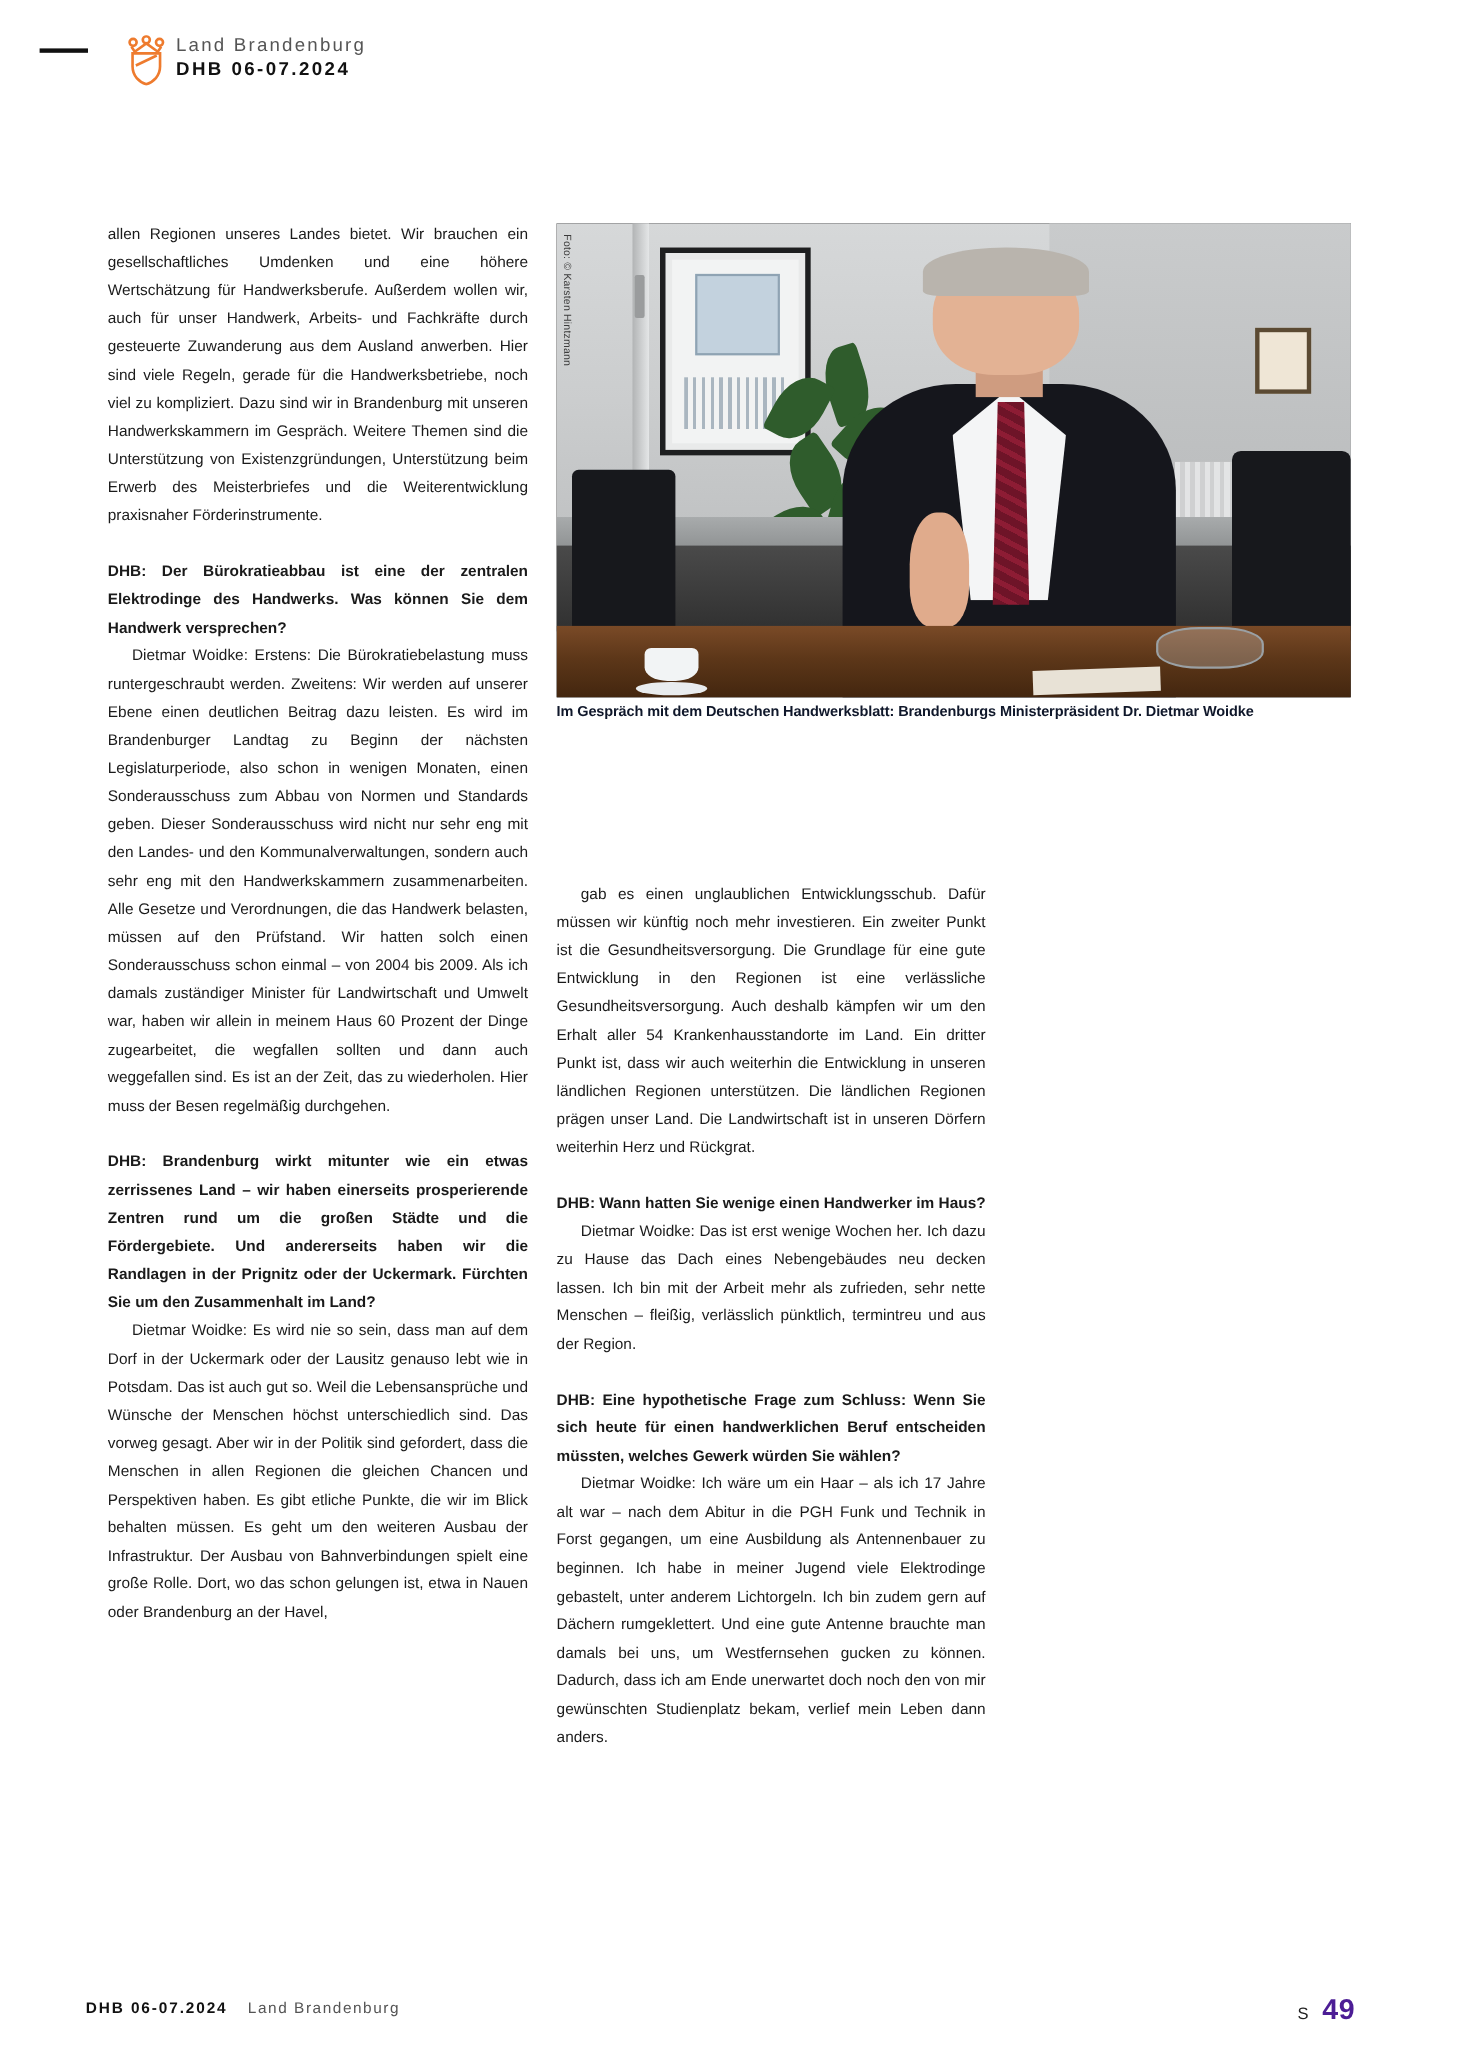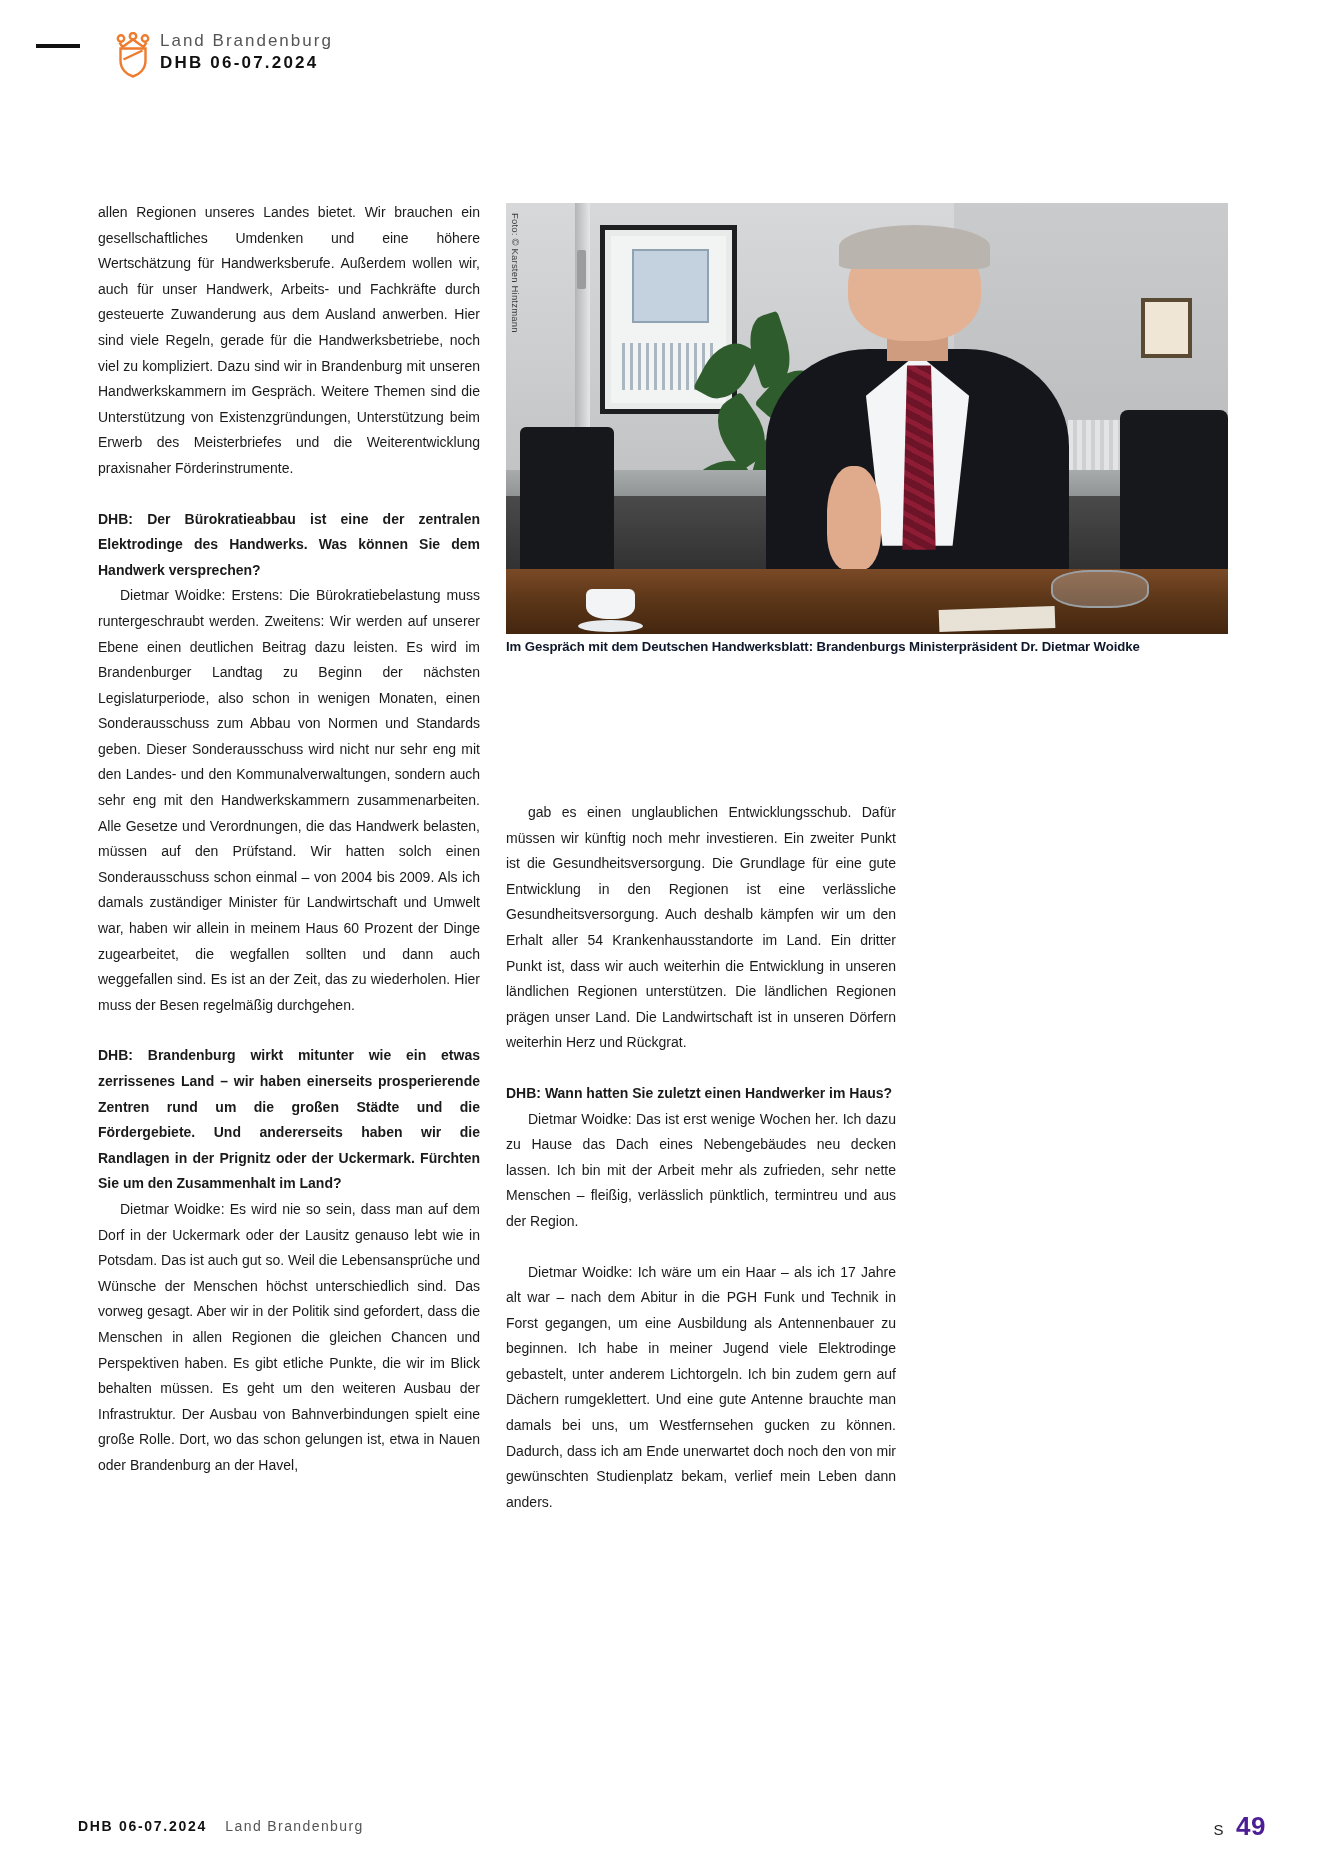--- a/index.html
+++ b/index.html
@@ -250,21 +250,21 @@
   }
   .scene-paper {
     position: absolute; right: 24%; bottom: 1%; width: 16%; height: 5%;
     background: #e8e2d6; transform: rotate(-2deg);
   }
 
   
   .page-footer {
     position: absolute;
     left: 78px;
-    right: 60px;
+    right: 94px;
     bottom: 28px;
     height: 30px;
   }
   .footer-left {
     position: absolute;
     left: 0; top: 0;
     white-space: nowrap;
   }
   .footer-issue {
     font-size: 14px; font-weight: 700; letter-spacing: 1.7px; color: #111111;
@@ -378,24 +378,25 @@
   <p class="q">DHB: Brandenburg wirkt mitunter wie ein etwas zerrissenes Land – wir haben einerseits prosperierende Zentren rund um die großen Städte und die Fördergebiete. Und andererseits haben wir die Randlagen in der Prignitz oder der Uckermark. Fürchten Sie um den Zusammenhalt im Land?</p>
   <p class="body-par answer">Dietmar Woidke: Es wird nie so sein, dass man auf dem Dorf in der Uckermark oder der Lausitz genauso lebt wie in Potsdam. Das ist auch gut so. Weil die Lebensansprüche und Wünsche der Menschen höchst unterschiedlich sind. Das vorweg gesagt. Aber wir in der Politik sind gefordert, dass die Menschen in allen Regionen die gleichen Chancen und Perspektiven haben. Es gibt etliche Punkte, die wir im Blick behalten müssen. Es geht um den weiteren Ausbau der Infrastruktur. Der Ausbau von Bahnverbindungen spielt eine große Rolle. Dort, wo das schon gelungen ist, etwa in Nauen oder Brandenburg an der Havel,</p>
 
 </div>
 
 <div class="col col-right-lower">
 
   <p class="body-par answer">gab es einen unglaublichen Entwicklungsschub. Dafür müssen wir künftig noch mehr investieren. Ein zweiter Punkt ist die Gesundheitsversorgung. Die Grundlage für eine gute Entwicklung in den Regionen ist eine verlässliche Gesundheitsversorgung. Auch deshalb kämpfen wir um den Erhalt aller 54 Krankenhausstandorte im Land. Ein dritter Punkt ist, dass wir auch weiterhin die Entwicklung in unseren ländlichen Regionen unterstützen. Die ländlichen Regionen prägen unser Land. Die Landwirtschaft ist in unseren Dörfern weiterhin Herz und Rückgrat.</p>
   <div class="gap-sm"></div>
 
-  <p class="q">DHB: Wann hatten Sie zuletzt einen Handwerker im Haus?</p>
+  <p class="q">DHB: Wann hatten Sie wenige einen Handwerker im Haus?</p>
   <p class="body-par answer">Dietmar Woidke: Das ist erst wenige Wochen her. Ich dazu zu Hause das Dach eines Nebengebäudes neu decken lassen. Ich bin mit der Arbeit mehr als zufrieden, sehr nette Menschen – fleißig, verlässlich pünktlich, termintreu und aus der Region.</p>
   <div class="gap-sm"></div>
 
+  <p class="q">DHB: Eine hypothetische Frage zum Schluss: Wenn Sie sich heute für einen handwerklichen Beruf entscheiden müssten, welches Gewerk würden Sie wählen?</p>
   <p class="body-par answer">Dietmar Woidke: Ich wäre um ein Haar – als ich 17 Jahre alt war – nach dem Abitur in die PGH Funk und Technik in Forst gegangen, um eine Ausbildung als Antennenbauer zu beginnen. Ich habe in meiner Jugend viele Elektrodinge gebastelt, unter anderem Lichtorgeln. Ich bin zudem gern auf Dächern rumgeklettert. Und eine gute Antenne brauchte man damals bei uns, um Westfernsehen gucken zu können. Dadurch, dass ich am Ende unerwartet doch noch den von mir gewünschten Studienplatz bekam, verlief mein Leben dann anders.</p>
 
 </div>
 
 <div class="page-footer">
   <div class="footer-left">
     <span class="footer-issue">DHB 06-07.2024</span>
     <span class="footer-land">Land Brandenburg</span>
   </div>
   <div class="footer-right">

